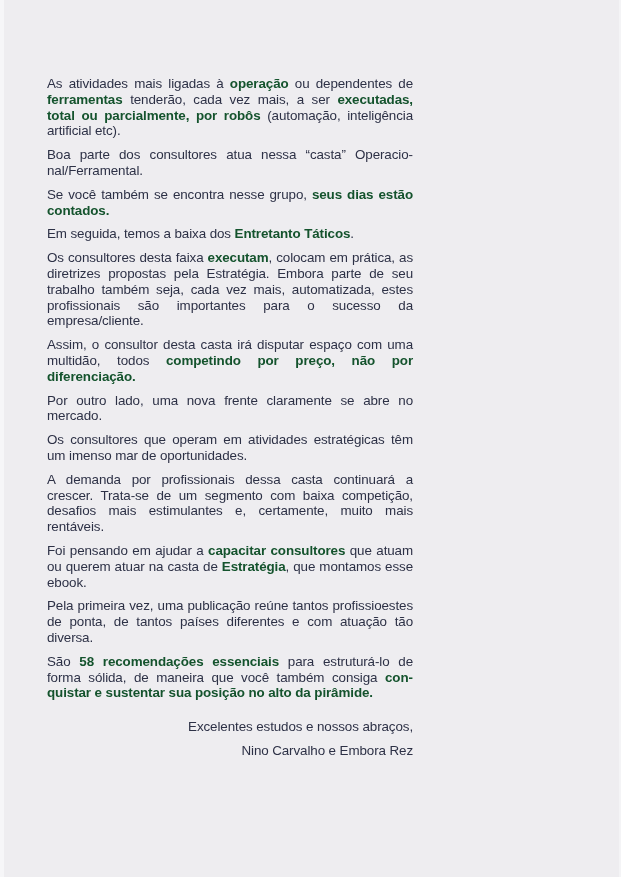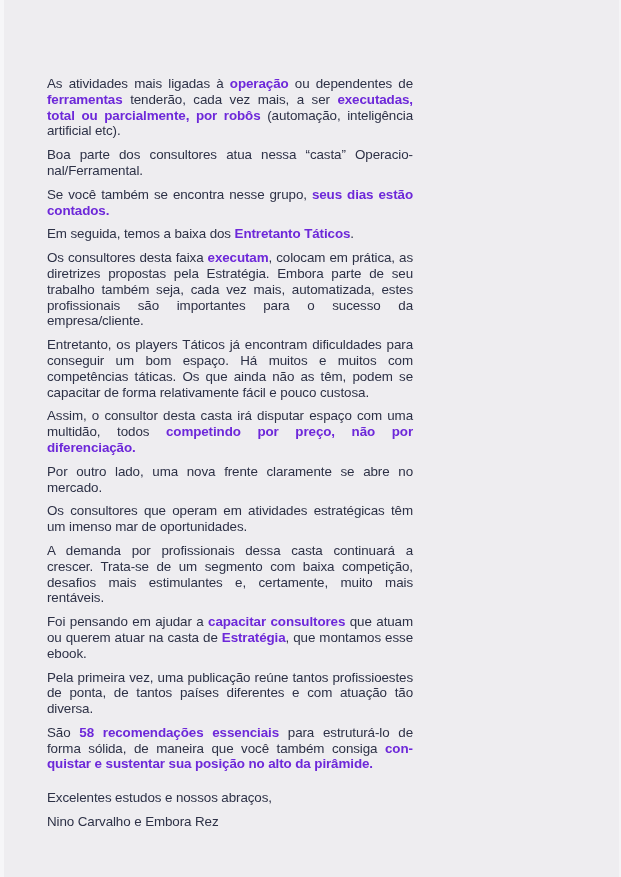--- a/index.html
+++ b/index.html
@@ -27,39 +27,38 @@
     color: #2d3146;
     font-size: 13.4px;
     line-height: 15.8px;
     letter-spacing: -0.1px;
   }
   .page p {
     margin: 0 0 8px 0;
     text-align: justify;
     hyphens: manual;
   }
-  .page p.left { text-align: left; }
-  .page b { font-weight: bold; color: #6d28d9; }
+  .page p.left { text-align: right; }
+  .page b { font-weight: bold; color: #14532d; }
   .closing { margin-top: 18px !important; }
   .sig { margin-top: 0 !important; }
 </style>
 </head>
 <body>
 
 <div class="edge-left"></div>
 <div class="edge-right"></div>
 
 <div class="page">
   <div id="paragraphs">
       <p><span>As atividades mais ligadas à </span><b>operação</b><span> ou dependentes de </span><b>ferramentas</b><span> tenderão, cada vez mais, a ser </span><b>executadas, total ou parcialmente, por robôs</b><span> (automação, inteligên­cia artificial etc).</span></p>
       <p><span>Boa parte dos consultores atua nessa “casta” Operacio­nal/Ferramental.</span></p>
       <p><span>Se você também se encontra nesse grupo, </span><b>seus dias estão contados.</b></p>
       <p><span>Em seguida, temos a baixa dos </span><b>Entretanto Táticos</b><span>.</span></p>
       <p><span>Os consultores desta faixa </span><b>executam</b><span>, colocam em práti­ca, as diretrizes propostas pela Estratégia. Embora parte de seu trabalho também seja, cada vez mais, automatiza­da, estes profissionais são importantes para o sucesso da empresa/cliente.</span></p>
-      <p><span>Entretanto, os players Táticos já encontram dificuldades para conseguir um bom espaço. Há muitos e muitos com competências táticas. Os que ainda não as têm, podem se capacitar de forma relativamente fácil e pouco custosa.</span></p>
       <p><span>Assim, o consultor desta casta irá disputar espaço com uma multidão, todos </span><b>competindo por preço, não por diferenciação.</b></p>
       <p><span>Por outro lado, uma nova frente claramente se abre no mercado.</span></p>
       <p><span>Os consultores que operam em atividades estratégicas têm um imenso mar de oportunidades.</span></p>
       <p><span>A demanda por profissionais dessa casta continuará a crescer. Trata-se de um segmento com baixa competição, desafios mais estimulantes e, certamente, muito mais rentáveis.</span></p>
       <p><span>Foi pensando em ajudar a </span><b>capacitar consultores</b><span> que atuam ou querem atuar na casta de </span><b>Estratégia</b><span>, que mon­tamos esse ebook.</span></p>
       <p><span>Pela primeira vez, uma publicação reúne tantos profissio­estes de ponta, de tantos países diferentes e com atuação tão diversa.</span></p>
       <p><span>São </span><b>58 recomendações essenciais</b><span> para estruturá-lo de forma sólida, de maneira que você também consiga </span><b>con­quistar e sustentar sua posição no alto da pirâmide.</b></p>
     </div>
   <p class="left closing">Excelentes estudos e nossos abraços,</p>
   <p class="left sig">Nino Carvalho e Embora Rez</p>

